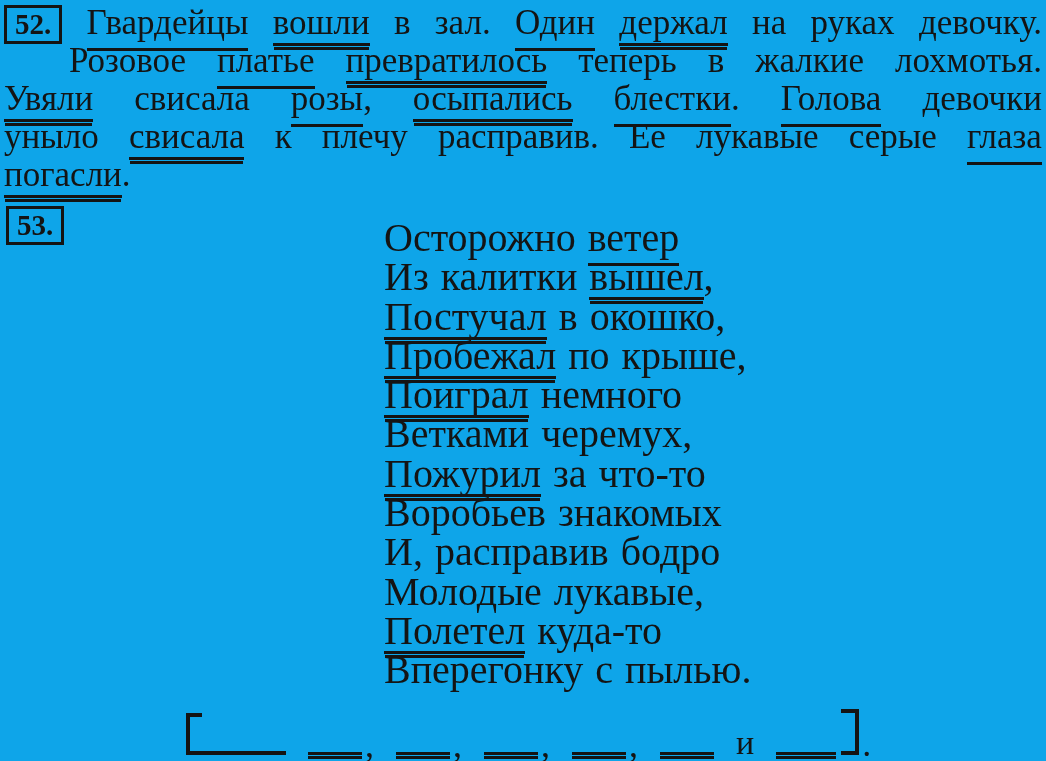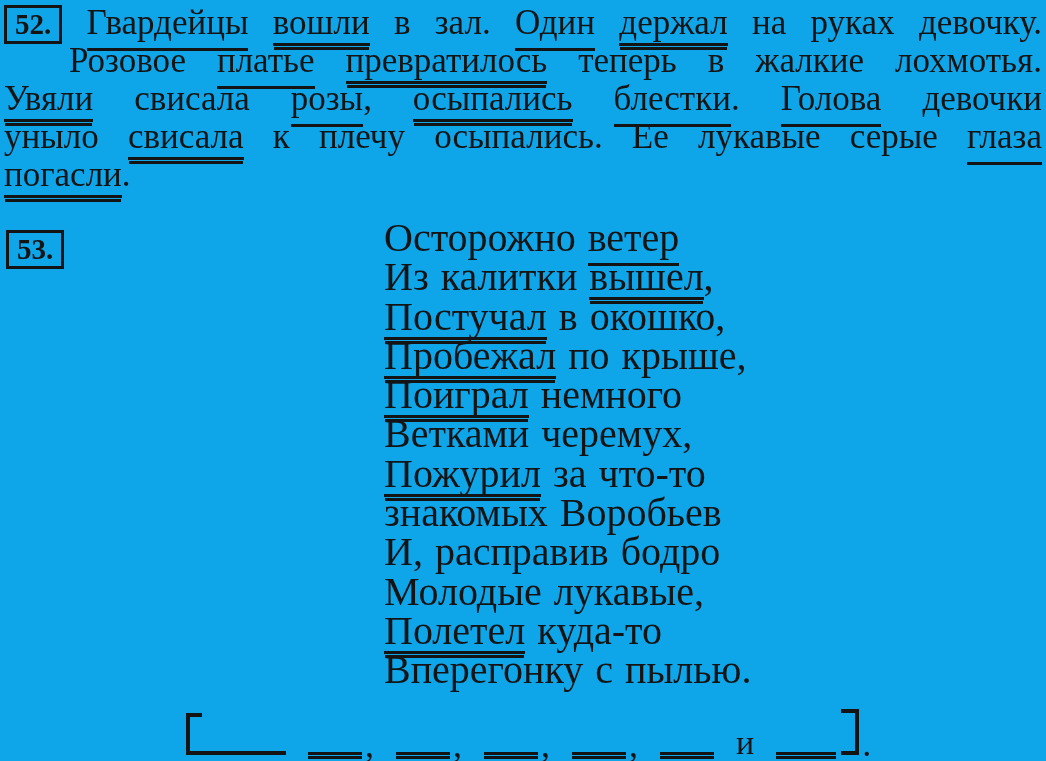--- a/index.html
+++ b/index.html
@@ -28,21 +28,21 @@
   .t { display:inline-block; }
   .u1 { border-bottom:3.5px solid currentColor; padding-bottom:6px; }
   .u2 { border-bottom:3.5px solid currentColor; padding-bottom:1px; position:relative; }
   .u2::after {
     content:""; position:absolute; left:1px; right:1px; bottom:-7px;
     height:0; border-bottom:3px solid currentColor;
   }
 
   
   .ex53 { position:absolute; left:0; top:200px; width:1046px; height:500px; }
-  .ex53 .numbox { position:absolute; left:6px; top:6px;margin-top:24px; }
+  .ex53 .numbox { position:absolute; left:6px; top:6px; }
   .poem { position:absolute; left:384px; top:18px; }
   .pline {
     display:flex; gap:12px; align-items:baseline; height:39.3px;
     font-size:40px; line-height:39px; white-space:nowrap;
   }
 
   
   .schema { position:absolute; left:186px; top:705px; display:flex; align-items:flex-end; height:50px; }
   .schema > * { margin-right:22px; }
   .schema > *:last-child { margin-right:0; }
@@ -91,21 +91,21 @@
         <span class="w"><span class="t u2">осыпались</span></span>
         <span class="w"><span class="t u1">блестки</span><span class="sfx">.</span></span>
         <span class="w"><span class="t u1">Голова</span></span>
         <span class="w"><span class="t">девочки</span></span>
       </div>
       <div class="line just">
         <span class="w"><span class="t">уныло</span></span>
         <span class="w"><span class="t u2">свисала</span></span>
         <span class="w"><span class="t">к</span></span>
         <span class="w"><span class="t">плечу</span></span>
-        <span class="w"><span class="t">осыпались.</span></span>
+        <span class="w"><span class="t">расправив.</span></span>
         <span class="w"><span class="t">Ее</span></span>
         <span class="w"><span class="t">лукавые</span></span>
         <span class="w"><span class="t">серые</span></span>
         <span class="w"><span class="t u1">глаза</span></span>
       </div>
       <div class="line">
         <span class="w"><span class="t u2">погасли</span><span class="sfx">.</span></span>
       </div>
     </section>
 
@@ -138,22 +138,22 @@
         <div class="pline">
           <span class="w"><span class="t">Ветками</span></span>
           <span class="w"><span class="t">черемух,</span></span>
         </div>
         <div class="pline">
           <span class="w"><span class="t u2">Пожурил</span></span>
           <span class="w"><span class="t">за</span></span>
           <span class="w"><span class="t">что-то</span></span>
         </div>
         <div class="pline">
+          <span class="w"><span class="t">Воробьев</span></span>
           <span class="w"><span class="t">знакомых</span></span>
-          <span class="w"><span class="t">Воробьев</span></span>
         </div>
         <div class="pline">
           <span class="w"><span class="t">И,</span></span>
           <span class="w"><span class="t">расправив</span></span>
           <span class="w"><span class="t">бодро</span></span>
         </div>
         <div class="pline">
           <span class="w"><span class="t">Молодые</span></span>
           <span class="w"><span class="t">лукавые,</span></span>
         </div>

